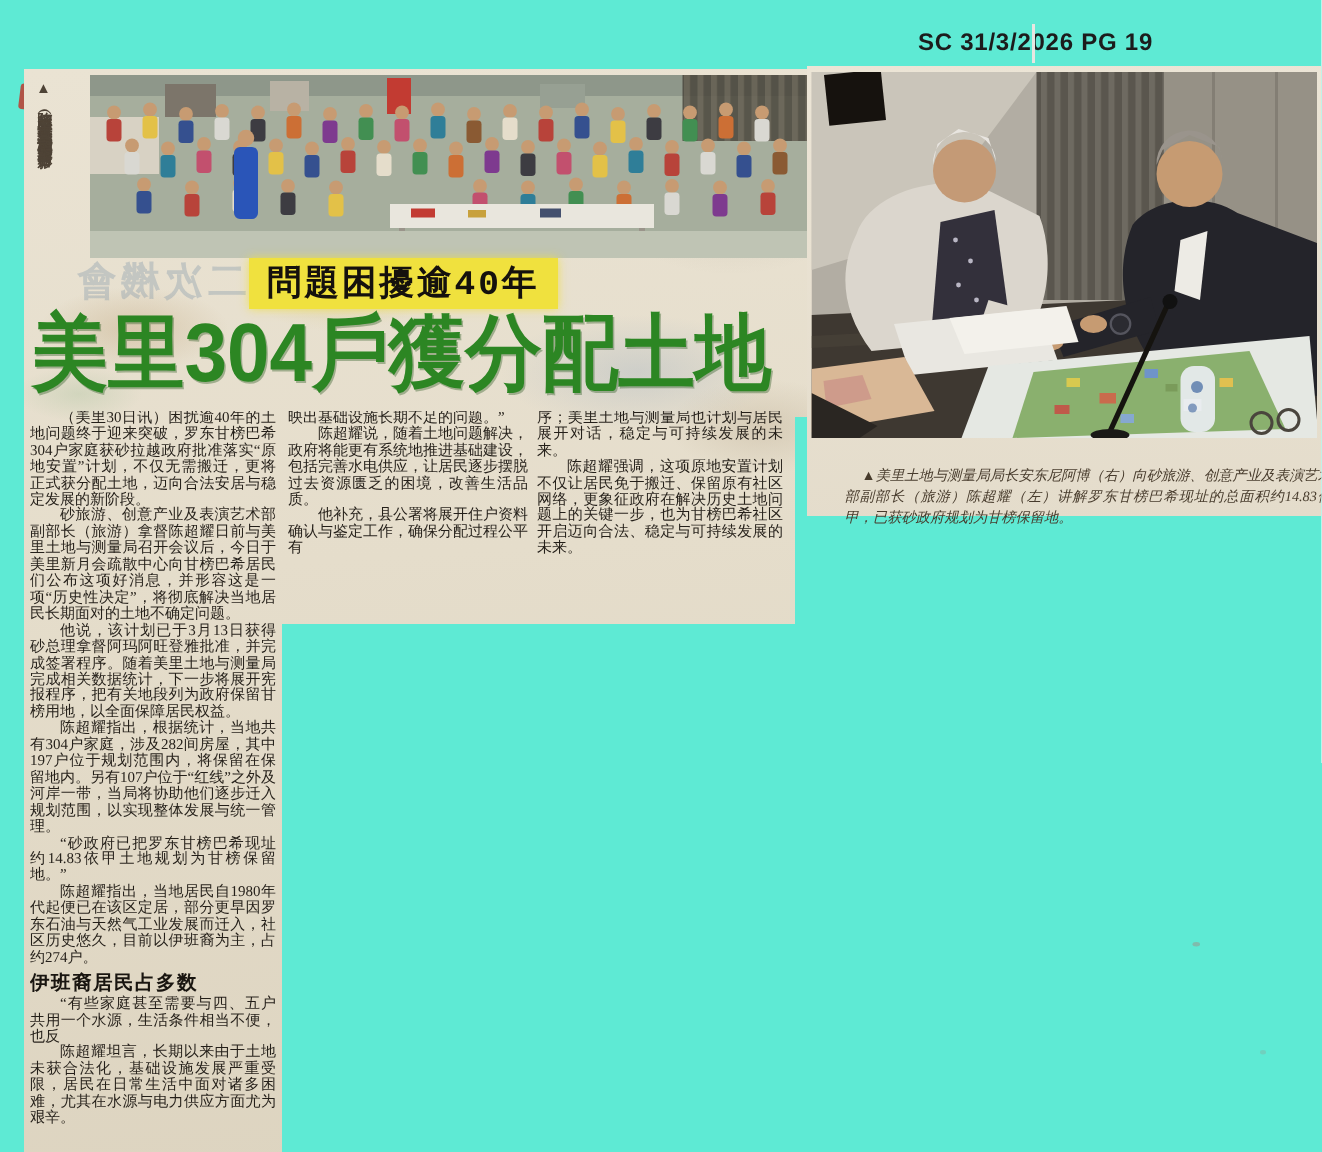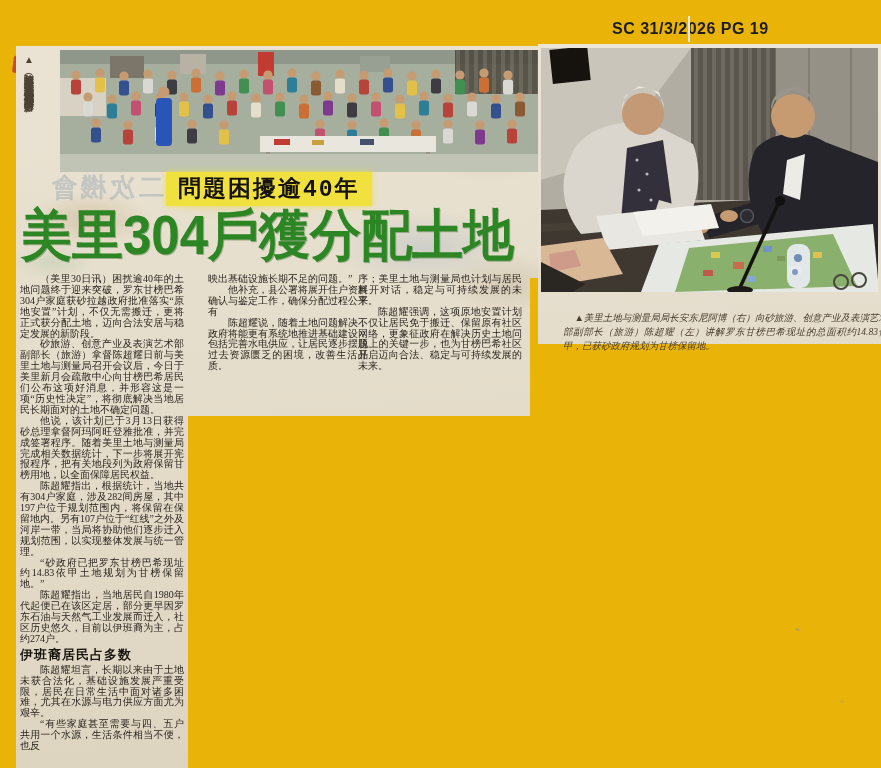--- a/index.html
+++ b/index.html
@@ -1,16 +1,16 @@
 <!DOCTYPE html>
 <html><head>
 <meta charset="utf-8">
 <style>
   html,body{margin:0;padding:0;background:#ffffff;}
-  .page{position:relative;width:881px;height:768px;background:#eab308;overflow:hidden;
+  .page{position:relative;width:881px;height:768px;background:#5eead4;overflow:hidden;
         font-family:"Liberation Serif","DejaVu Serif",serif;}
   
   .scan-label{position:absolute;left:612px;top:20px;font-family:"Liberation Sans","DejaVu Sans",sans-serif;
         font-size:16px;font-weight:bold;color:#1c1c1c;letter-spacing:.5px;}
   
   .red-mark{position:absolute;left:13px;top:56px;width:9px;height:17px;background:#c0392e;
         transform:rotate(7deg);border-radius:2px;opacity:.85;}
   .speck{position:absolute;background:#9a958c;border-radius:50%;opacity:.55;}
   .s1{left:795px;top:628px;width:5px;height:3px;}
   .s2{left:840px;top:700px;width:4px;height:3px;opacity:.3;}
@@ -42,21 +42,21 @@
   .headline{position:absolute;left:5px;top:153px;width:516px;
         font-family:"Liberation Sans","DejaVu Sans",sans-serif;font-size:51px;font-weight:900;
         color:#2c8623;letter-spacing:0px;white-space:nowrap;transform:scaleY(1.08);
         transform-origin:top left;text-shadow:1px 1px 0 rgba(30,80,20,.35);}
   
   .col{position:absolute;top:228px;font-size:10px;line-height:10.9px;color:#241f19;
         text-align:justify;overflow:hidden;}
   .col p{margin:0;}
   .col p.ind{text-indent:2em;}
   .col1{left:4px;width:164px;height:492px;}
-  .col2{left:192px;width:160px;height:140px;}
+  .col2{left:176px;width:160px;height:140px;}
   .col3{left:342px;width:164px;height:140px;}
   .subhead{margin:5px 0 4px;font-family:"Liberation Sans","DejaVu Sans",sans-serif;
         font-size:13px;font-weight:bold;color:#191510;letter-spacing:1px;}
   
   .right-clip{position:absolute;left:538px;top:44px;width:343px;height:300px;
         background:linear-gradient(178deg,#ece5d6 0%,#e4dccb 100%);}
   .sphoto{position:absolute;left:3px;top:4px;width:337px;height:244px;}
   .rcap{position:absolute;left:0;top:250px;margin:16px;padding:1px 9px 0;width:325px;
         font-size:9.5px;line-height:14px;color:#473b2c;text-align:justify;
         text-indent:1.2em;font-style:italic;}
@@ -167,28 +167,28 @@
     <div class="headline">美里304戶獲分配土地</div>
 
     <div class="col col1">
       <p class="ind">（美里30日讯）困扰逾40年的土地问题终于迎来突破，罗东甘榜巴希304户家庭获砂拉越政府批准落实“原地安置”计划，不仅无需搬迁，更将正式获分配土地，迈向合法安居与稳定发展的新阶段。</p>
       <p class="ind">砂旅游、创意产业及表演艺术部副部长（旅游）拿督陈超耀日前与美里土地与测量局召开会议后，今日于美里新月会疏散中心向甘榜巴希居民们公布这项好消息，并形容这是一项“历史性决定”，将彻底解决当地居民长期面对的土地不确定问题。</p>
       <p class="ind">他说，该计划已于3月13日获得砂总理拿督阿玛阿旺登雅批准，并完成签署程序。随着美里土地与测量局完成相关数据统计，下一步将展开宪报程序，把有关地段列为政府保留甘榜用地，以全面保障居民权益。</p>
       <p class="ind">陈超耀指出，根据统计，当地共有304户家庭，涉及282间房屋，其中197户位于规划范围内，将保留在保留地内。另有107户位于“红线”之外及河岸一带，当局将协助他们逐步迁入规划范围，以实现整体发展与统一管理。</p>
       <p class="ind">“砂政府已把罗东甘榜巴希现址约14.83依甲土地规划为甘榜保留地。”</p>
       <p class="ind">陈超耀指出，当地居民自1980年代起便已在该区定居，部分更早因罗东石油与天然气工业发展而迁入，社区历史悠久，目前以伊班裔为主，占约274户。</p>
       <h3 class="subhead">伊班裔居民占多数</h3>
+      <p class="ind">“有些家庭甚至需要与四、五户共用一个水源，生活条件相当不便，也反</p>
       <p class="ind">陈超耀坦言，长期以来由于土地未获合法化，基础设施发展严重受限，居民在日常生活中面对诸多困难，尤其在水源与电力供应方面尤为艰辛。</p>
-      <p class="ind">“有些家庭甚至需要与四、五户共用一个水源，生活条件相当不便，也反</p>
     </div>
 
     <div class="col col2">
       <p>映出基础设施长期不足的问题。”</p>
+      <p class="ind">陈超耀说，随着土地问题解决，政府将能更有系统地推进基础建设，包括完善水电供应，让居民逐步摆脱过去资源匮乏的困境，改善生活品质。</p>
       <p class="ind">他补充，县公署将展开住户资料确认与鉴定工作，确保分配过程公平有</p>
-      <p class="ind">陈超耀说，随着土地问题解决，政府将能更有系统地推进基础建设，包括完善水电供应，让居民逐步摆脱过去资源匮乏的困境，改善生活品质。</p>
     </div>
 
     <div class="col col3">
       <p>序；美里土地与测量局也计划与居民展开对话，稳定与可持续发展的未来。</p>
       <p class="ind">陈超耀强调，这项原地安置计划不仅让居民免于搬迁、保留原有社区网络，更象征政府在解决历史土地问题上的关键一步，也为甘榜巴希社区开启迈向合法、稳定与可持续发展的未来。</p>
     </div>
   </div>
 
   <div class="right-clip">
     <svg class="sphoto" viewBox="0 0 337 244" preserveAspectRatio="none">

